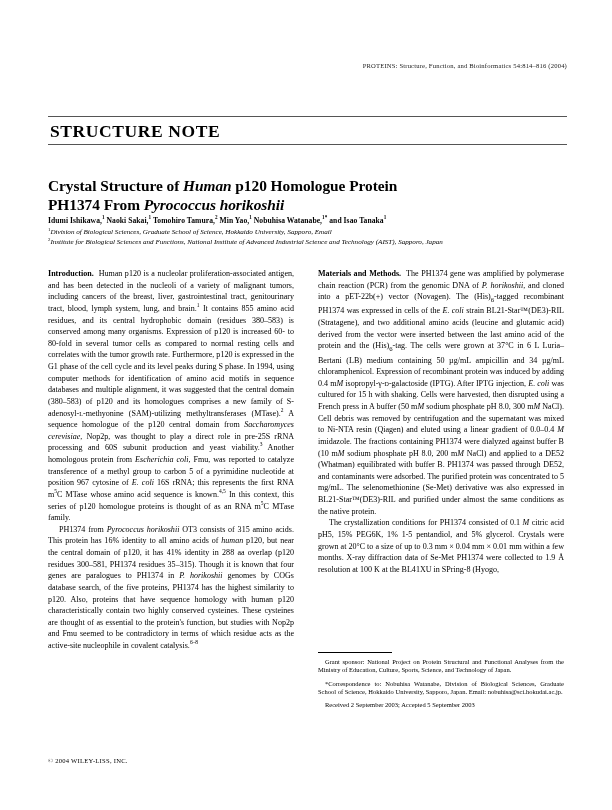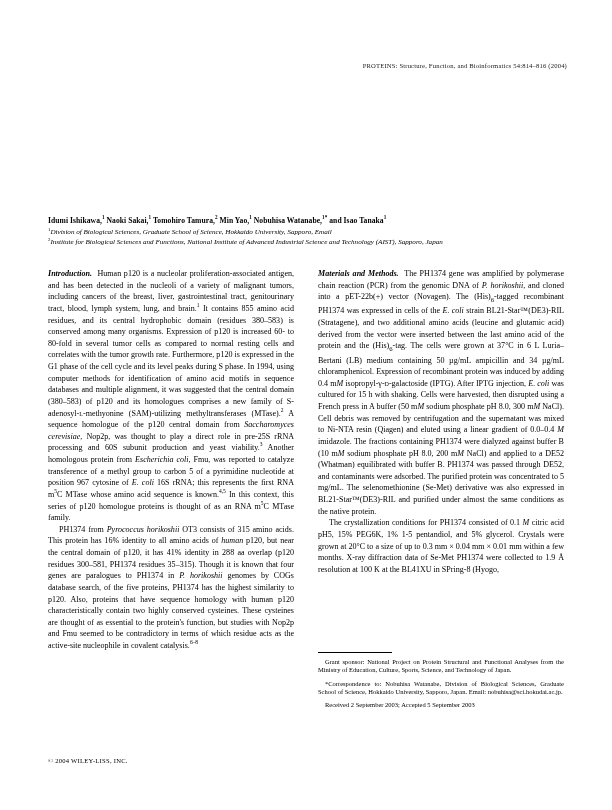--- a/index.html
+++ b/index.html
@@ -108,21 +108,20 @@
   }
   .col-left { left: 48px; }
   .col-right { left: 318px; }
   .col p {
     margin: 0;
     text-indent: 11px;
   }
   .col p.no-indent { text-indent: 0; }
   .run-in {
     font-weight: bold;
-    font-style: italic;
   }
   .it { font-style: italic; }
   .sc { font-variant: small-caps; }
   
   .footnotes {
     position: absolute;
     left: 318px;
     top: 652px;
     width: 246px;
     font-size: 6.5px;
@@ -148,21 +147,27 @@
     letter-spacing: 0.25px;
   }
 </style>
 </head>
 <body>
 
 <div class="page">
 
   <div class="running-head">PROTEINS: Structure, Function, and Bioinformatics 54:814–816 (2004)</div>
 
+  <div class="banner">
+    <div class="banner-rule-top"></div>
+    <div class="banner-title">STRUCTURE NOTE</div>
+    <div class="banner-rule-bottom"></div>
+  </div>
 
+  <h1 class="article-title"><span>Crystal Structure of </span><span class="it">Human</span><span> p120 Homologue Protein</span><br><span>PH1374 From </span><span class="it">Pyrococcus horikoshii</span></h1>
 
   <div class="authors">Idumi Ishikawa,<sup>1</sup> Naoki Sakai,<sup>1</sup> Tomohiro Tamura,<sup>2</sup> Min Yao,<sup>1</sup> Nobuhisa Watanabe,<sup>1*</sup> and Isao Tanaka<sup>1</sup></div>
 
   <div class="affils">
     <div><sup>1</sup><span>Division of Biological Sciences, Graduate School of Science, Hokkaido University, Sapporo, Email</span></div>
     <div><sup>2</sup><span>Institute for Biological Sciences and Functions, National Institute of Advanced Industrial Science and Technology (AIST), Sapporo, Japan</span></div>
   </div>
 
   <div class="col col-left">
     <p class="no-indent"><span class="run-in">Introduction.</span>&nbsp; Human p120 is a nucleolar proliferation-associated antigen, and has been detected in the nucleoli of a variety of malignant tumors, including cancers of the breast, liver, gastrointestinal tract, genitourinary tract, blood, lymph system, lung, and brain.<sup>1</sup> It contains 855 amino acid residues, and its central hydrophobic domain (residues 380–583) is conserved among many organisms. Expression of p120 is increased 60- to 80-fold in several tumor cells as compared to normal resting cells and correlates with the tumor growth rate. Furthermore, p120 is expressed in the G1 phase of the cell cycle and its level peaks during S phase. In 1994, using computer methods for identification of amino acid motifs in sequence databases and multiple alignment, it was suggested that the central domain (380–583) of p120 and its homologues comprises a new family of S-adenosyl-<span class="sc">l</span>-methyonine (SAM)-utilizing methyltransferases (MTase).<sup>2</sup> A sequence homologue of the p120 central domain from <span class="it">Saccharomyces cerevisiae</span>, Nop2p, was thought to play a direct role in pre-25S rRNA processing and 60S subunit production and yeast viability.<sup>3</sup> Another homologous protein from <span class="it">Escherichia coli</span>, Fmu, was reported to catalyze transference of a methyl group to carbon 5 of a pyrimidine nucleotide at position 967 cytosine of <span class="it">E. coli</span> 16S rRNA; this represents the first RNA m<sup>5</sup>C MTase whose amino acid sequence is known.<sup>4,5</sup> In this context, this series of p120 homologue proteins is thought of as an RNA m<sup>5</sup>C MTase family.</p>

